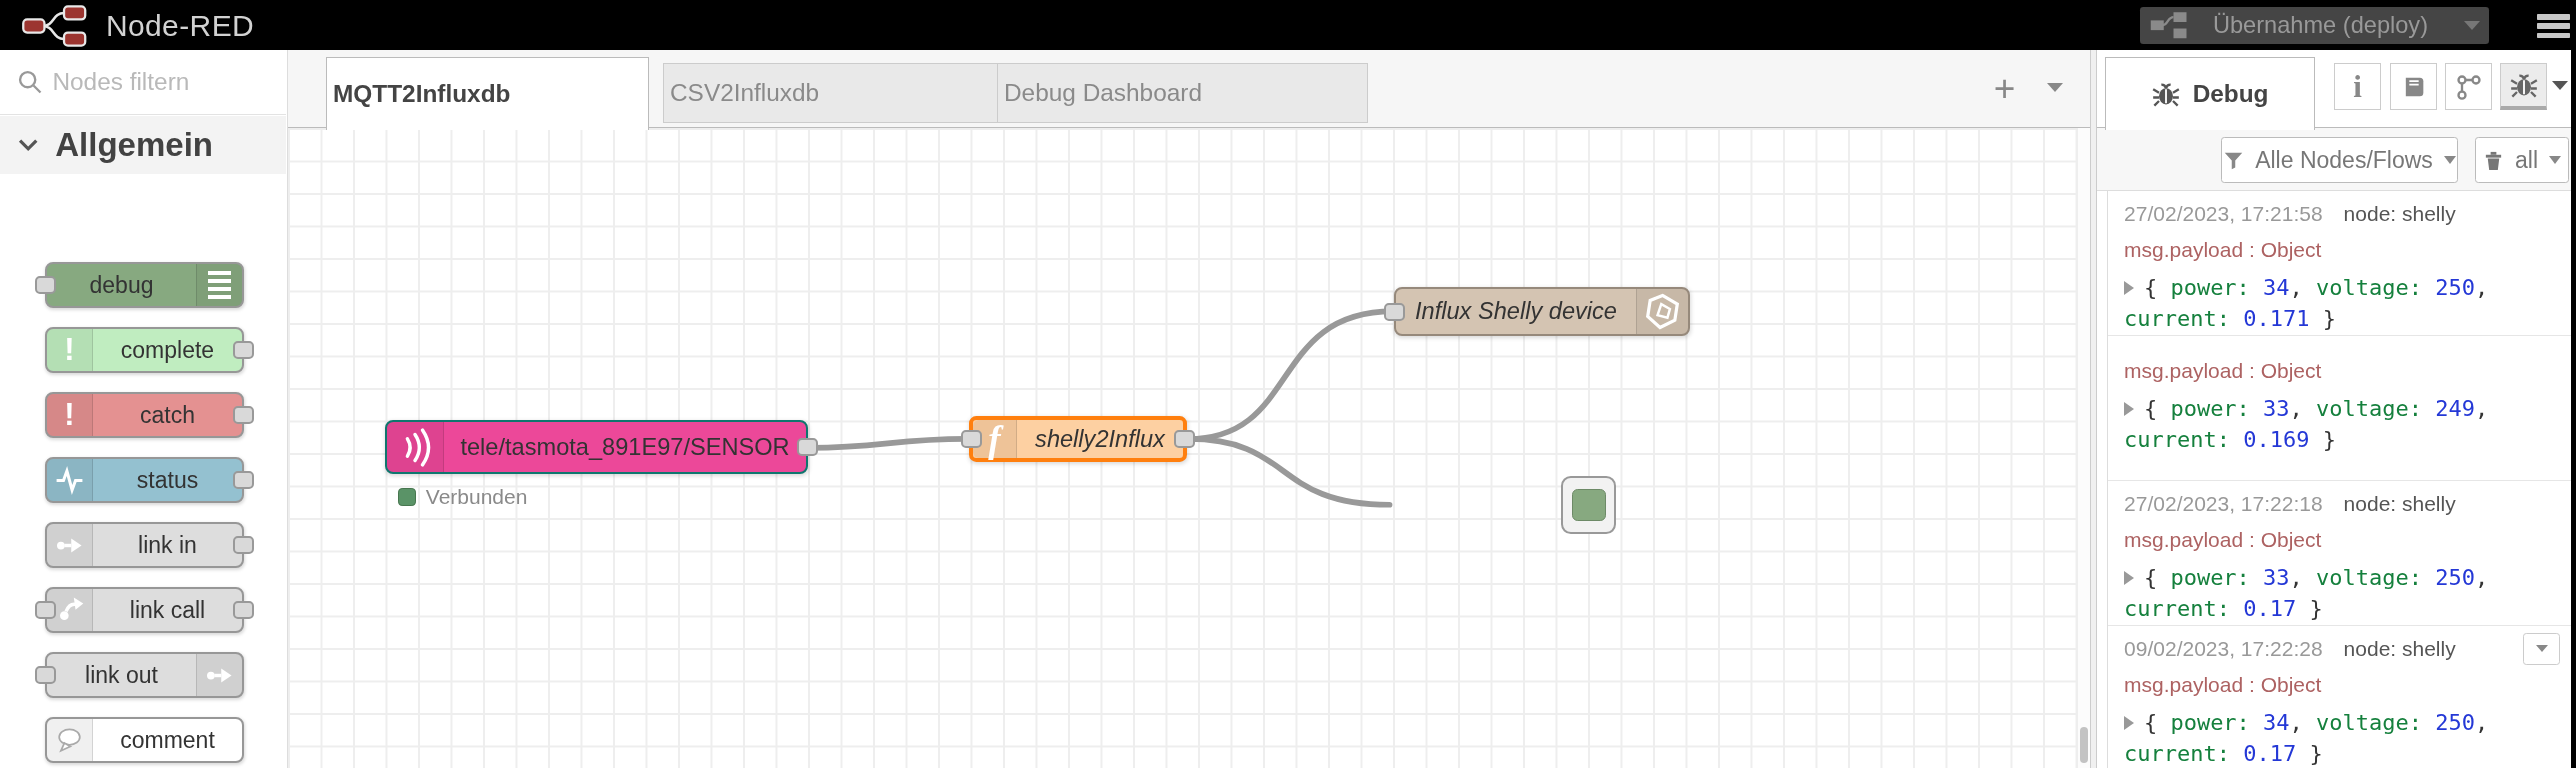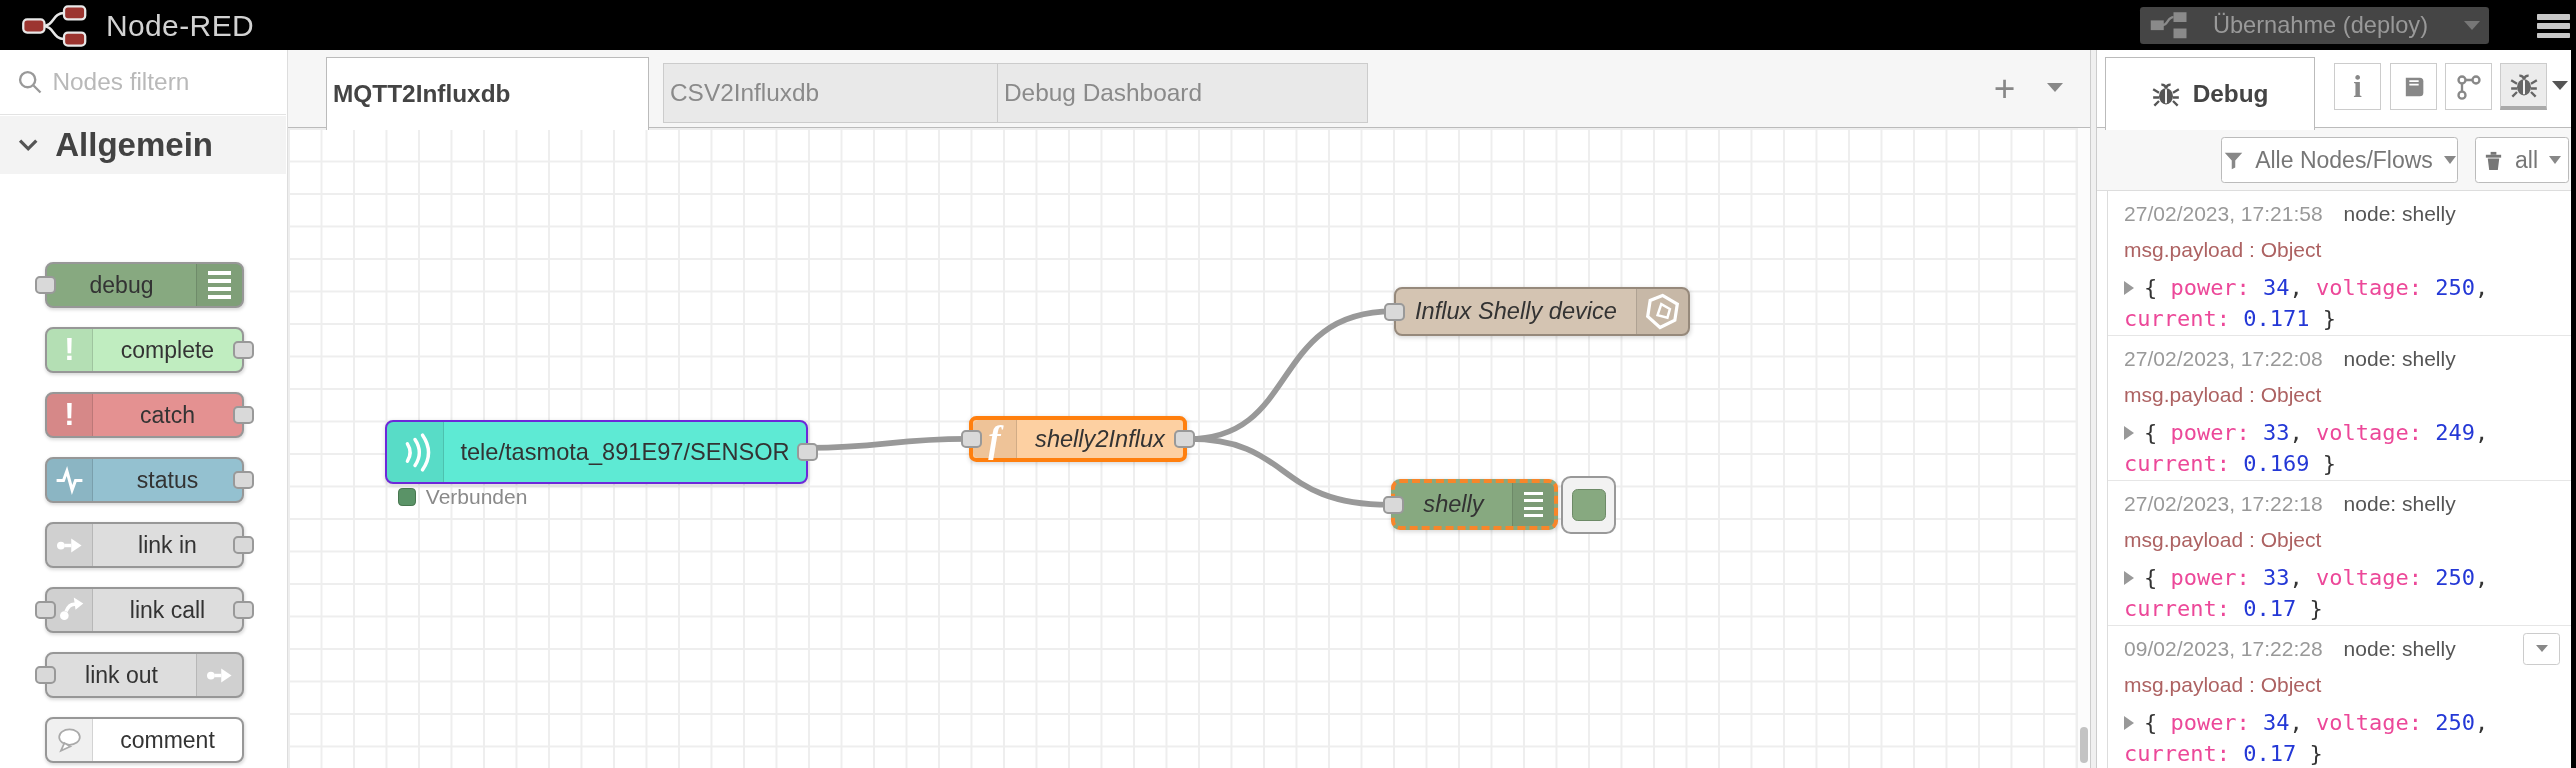--- a/index.html
+++ b/index.html
@@ -68,21 +68,21 @@
     background-image:linear-gradient(#eee 1.6px, transparent 1.6px), linear-gradient(90deg, #eee 1.6px, transparent 1.6px);
     background-size:32.5px 32.5px; }
   .canvas-vscroll { position:absolute; left:2077px; top:128px; width:13px; height:640px; background:#fcfcfc;
     border-left:0.8px solid #eee; }
   .canvas-vscroll .thumb { position:absolute; left:2.4px; bottom:4.9px; width:8.1px; height:36px; background:#c3c3c3;
     border-radius:4.1px; }
   .wires { position:absolute; left:0; top:0; width:2576px; height:769px; pointer-events:none; z-index:2; }
   .flow-node { position:absolute; border-radius:8.1px; z-index:3; box-shadow:0.8px 1.6px 4.1px rgba(0,0,0,.15); }
   .flow-label { position:absolute; top:0; bottom:0; display:flex; align-items:center; justify-content:center;
     font-size:23.6px; color:#333; }
-  .node-mqtt { left:385px; top:420px; width:423px; height:64px; background:#5eead4; border:2px solid #6d28d9; }
+  .node-mqtt { left:385px; top:420px; width:423px; height:54px; background:#ec4899; border:2px solid #0f766e; }
   .node-mqtt .icon-region { width:57px; }
   .node-mqtt .flow-label { left:57px; right:0; }
   .node-status { position:absolute; left:398px; top:485px; display:flex; align-items:center; gap:9.8px; z-index:3; }
   .status-dot { width:18px; height:18px; border-radius:4.1px; background:#5a9367; border:1.6px solid #47764f; }
   .status-text { font-size:21px; color:#8a8a8a; }
   .node-func { left:969px; top:416px; width:218px; height:46px; background:#fdd0a2; border:4.1px solid #ff7f0e;
     border-radius:7.3px; }
   .node-func .icon-region { width:44px; }
   .node-func .flow-label { left:44px; right:0; font-style:italic; }
   .func-f { color:#fff; font-family:"Liberation Serif", serif; font-style:italic; font-weight:bold; font-size:37px; }
@@ -124,21 +124,21 @@
   .msg-list { position:absolute; left:9.8px; top:141px; width:465px; height:577px; background:#fff;
     border-left:1.6px solid #ddd; overflow:hidden; }
   .debug-message { position:relative; height:145px; border-bottom:1.6px solid #e6e6e6; padding:11.4px 8.1px 0 16.3px; }
   .msg-meta { font-size:21px; color:#999; }
   .msg-meta .src { color:#555; margin-left:21px; }
   .msg-prop { margin-top:11.4px; font-size:21px; color:#ad6262; }
   .msg-payload { margin-top:9.8px; width:445px; font-family:"DejaVu Sans Mono", monospace; font-size:22px;
     line-height:31px; color:#333; word-spacing:0; }
   .tri { display:inline-block; width:0; height:0; border-top:7.3px solid transparent; border-bottom:7.3px solid transparent;
     border-left:10.6px solid #999; margin-right:9.8px; }
-  .k { color:#ec4899; }
+  .k { color:#15803d; }
   .n { color:#2438d6; }
   .msg-menu { position:absolute; right:11.4px; top:6.5px; width:37px; height:32.5px; background:#fff;
     border:1.6px solid #ccc; border-radius:3.3px; display:flex; align-items:center; justify-content:center; }
   .msg-menu .caret { border-left-width:6.5px; border-right-width:6.5px; border-top-width:7.3px; border-top-color:#888; }
 
   .window-edge { position:absolute; left:2571px; top:0; width:4.9px; height:769px; background:#000; z-index:40; }
 </style>
 </head>
 <body>
 
@@ -321,32 +321,20 @@
     <div class="flow-label">Influx Shelly device</div>
     <div class="icon-region right">
       <svg width="37" height="37" viewBox="0 0 30 30">
         <polygon points="15,2 27,9 25,22 13,28 3,19 5,6" fill="none" stroke="#fff" stroke-width="2.6"></polygon>
         <polygon points="14,9 21,13 19,20 11,18" fill="none" stroke="#fff" stroke-width="2"></polygon>
       </svg>
     </div>
     <div class="port in"></div>
   </div>
 
-  <div class="flow-node node-debug">
-    <div class="flow-label">shelly</div>
-    <div class="icon-region right">
-      <div class="bars">
-          <i></i>
-          <i></i>
-          <i></i>
-          <i></i>
-        </div>
-    </div>
-    <div class="port in"></div>
-  </div>
   <div class="debug-toggle">
     <div class="inner"></div>
   </div>
 
   <div class="divider"></div>
 
   <div class="sidebar">
     <div class="sb-header">
       <div class="sb-tab">
         <svg width="28" height="28" viewBox="0 0 24 24">
@@ -402,21 +390,20 @@
         <span class="caret" style="border-top-color:#888;"></span>
       </div>
     </div>
     <div class="msg-list">
         <div class="debug-message">
           <div class="msg-meta"><span class="ts">27/02/2023, 17:21:58</span><span class="src">node: shelly</span></div>
           <div class="msg-prop">msg.payload : Object</div>
           <div class="msg-payload"><span class="tri"></span><span class="p">{ </span><span class="k">power: </span><span class="n">34</span><span class="p">, </span><span class="k">voltage: </span><span class="n">250</span><span class="p">, </span><span class="k">current: </span><span class="n">0.171</span><span class="p"> }</span></div>
         </div>
         <div class="debug-message">
-          <div class="msg-meta"><span class="ts">27/02/2023, 17:22:08</span><span class="src">node: shelly</span></div>
           <div class="msg-prop">msg.payload : Object</div>
           <div class="msg-payload"><span class="tri"></span><span class="p">{ </span><span class="k">power: </span><span class="n">33</span><span class="p">, </span><span class="k">voltage: </span><span class="n">249</span><span class="p">, </span><span class="k">current: </span><span class="n">0.169</span><span class="p"> }</span></div>
         </div>
         <div class="debug-message">
           <div class="msg-meta"><span class="ts">27/02/2023, 17:22:18</span><span class="src">node: shelly</span></div>
           <div class="msg-prop">msg.payload : Object</div>
           <div class="msg-payload"><span class="tri"></span><span class="p">{ </span><span class="k">power: </span><span class="n">33</span><span class="p">, </span><span class="k">voltage: </span><span class="n">250</span><span class="p">, </span><span class="k">current: </span><span class="n">0.17</span><span class="p"> }</span></div>
         </div>
         <div class="debug-message">
           <div class="msg-meta"><span class="ts">09/02/2023, 17:22:28</span><span class="src">node: shelly</span></div>

